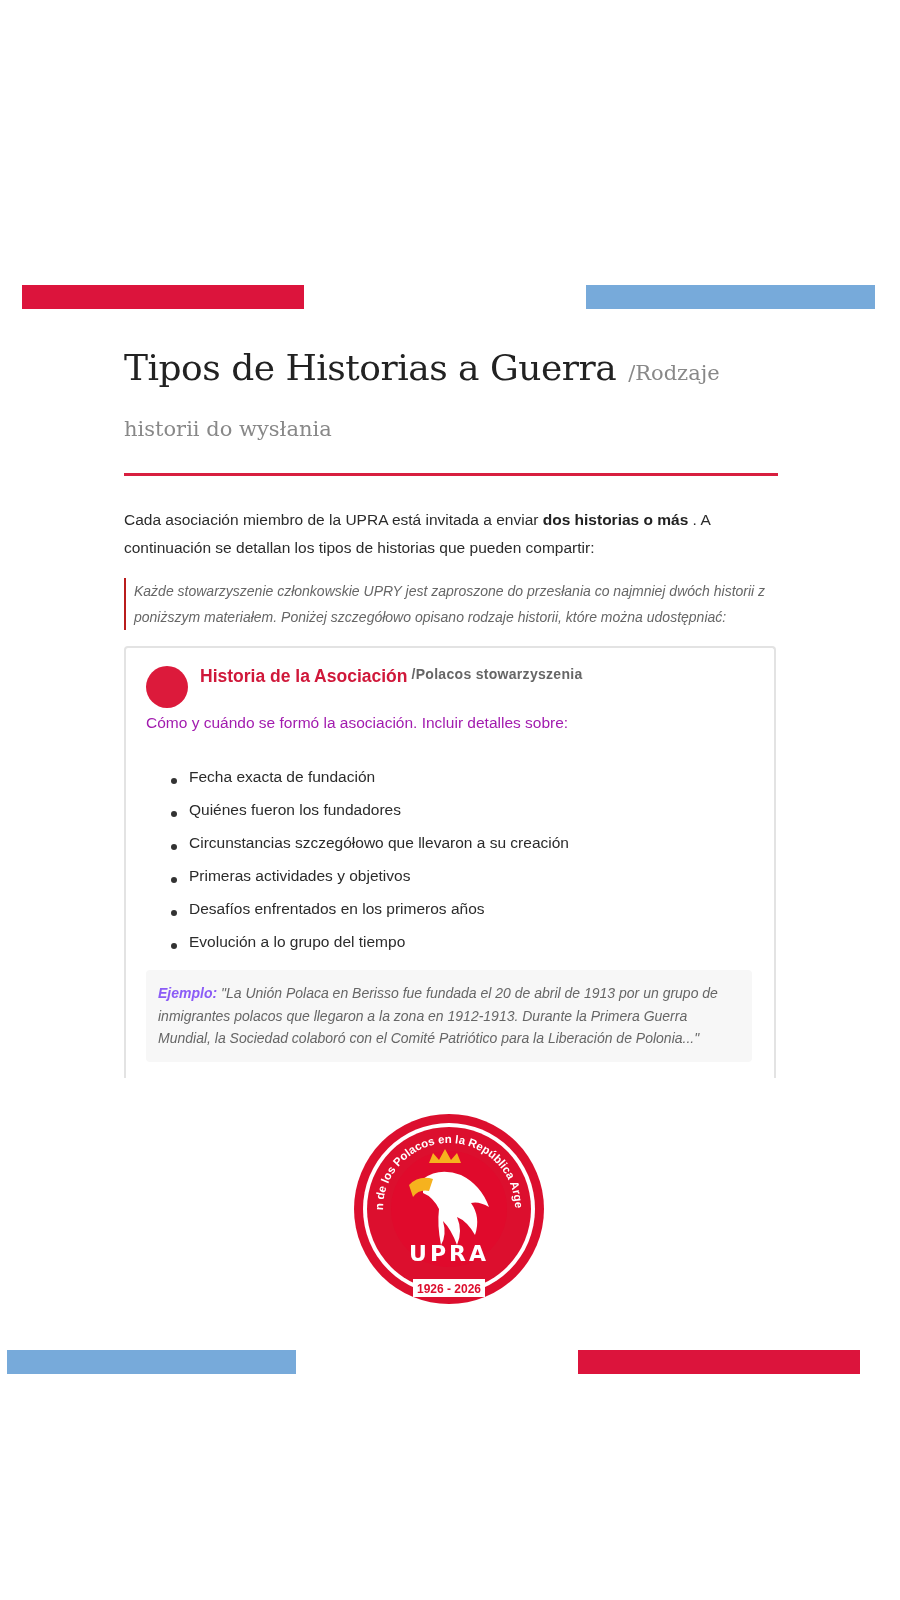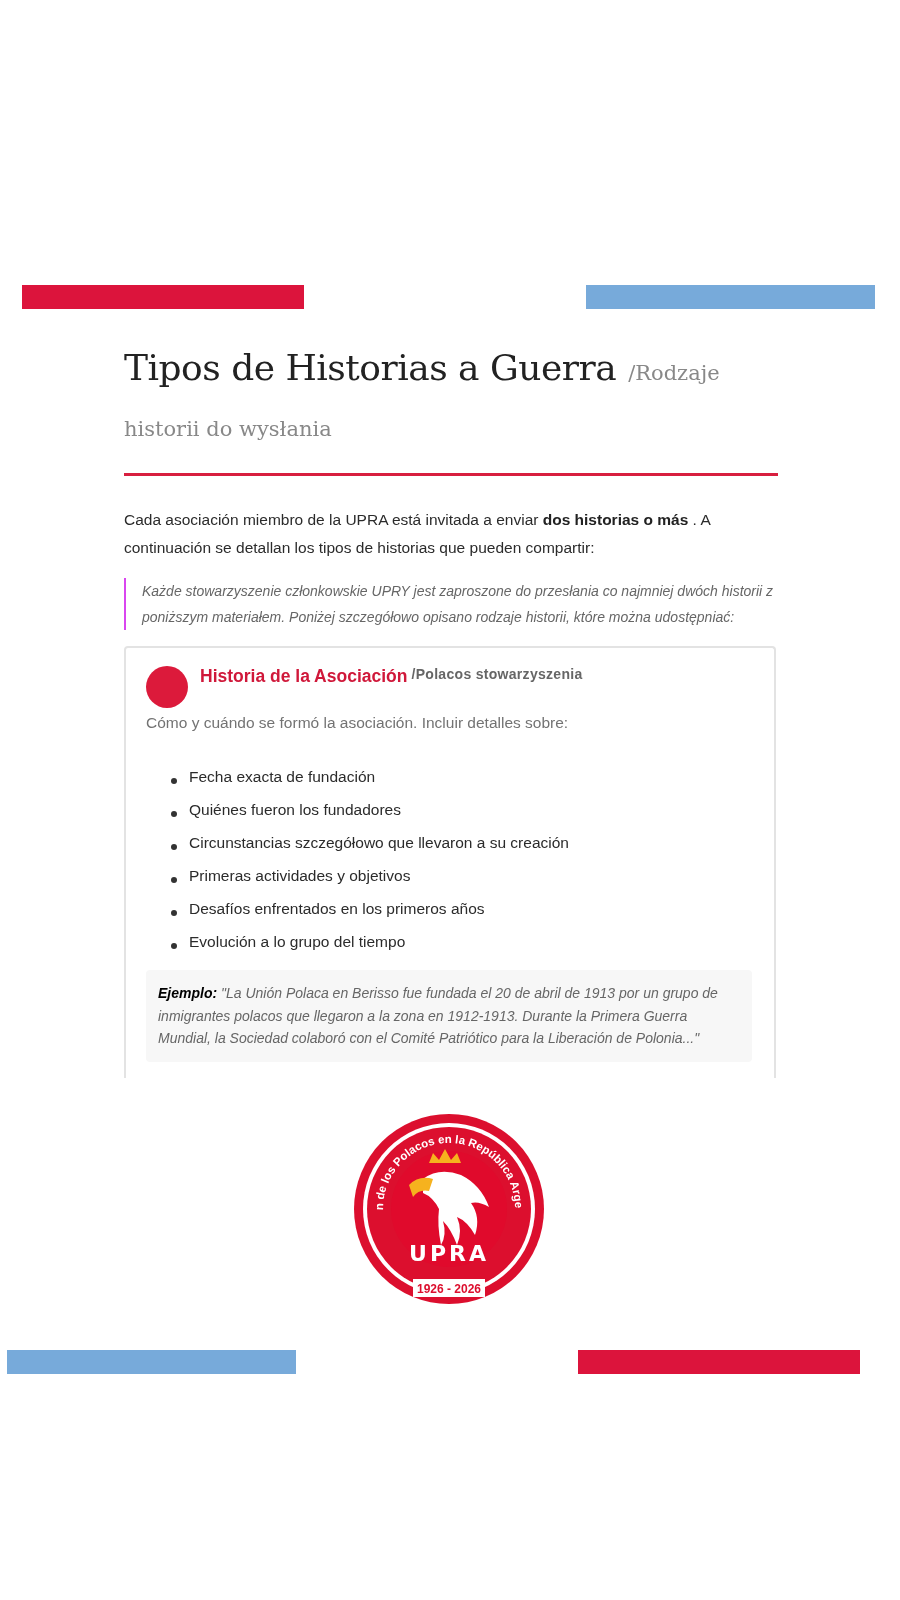--- a/index.html
+++ b/index.html
@@ -4,32 +4,32 @@
   <style>
     html, body { margin:0; padding:0; }
     body { width:900px; height:1600px; background:#ffffff; position:relative; overflow:hidden; font-family:"Liberation Sans", sans-serif; color:#2a2a2a; }
     .bar { position:absolute; height:24px; }
     .title-wrap { position:absolute; left:124px; top:345px; width:660px; }
     .title-main { font-family:"DejaVu Serif", serif; font-size:36px; color:#222; font-weight:normal; letter-spacing:-0.5px; }
     .title-sub { font-family:"DejaVu Serif", serif; font-size:21px; color:#888; margin-left:12px; line-height:56px; }
     .rule { position:absolute; left:124px; top:473px; width:654px; height:3px; background:#d81f3f; }
     .intro { position:absolute; left:124px; top:506px; width:666px; font-size:15.5px; line-height:28px; color:#2b2b2b; }
     .intro b { font-weight:bold; color:#222; }
-    .quote { position:absolute; left:124px; top:578px; width:640px; border-left:2px solid #d946ef; padding-left:16px; font-style:italic; font-size:14px; line-height:26px; color:#666; }
+    .quote { position:absolute; left:124px; top:578px; width:640px; border-left:2px solid #b91c1c; padding-left:8px; font-style:italic; font-size:14px; line-height:26px; color:#666; }
     .card { position:absolute; left:124px; top:646px; width:652px; height:432px; border:2px solid #e3e3e3; border-bottom:none; border-radius:4px 4px 0 0; overflow:hidden; background:#fff; box-sizing:border-box; }
     .card-head { position:absolute; left:20px; top:18px; display:flex; align-items:flex-start; }
     .dot { width:42px; height:42px; border-radius:50%; background:#dc1a3b; }
     .card-title { margin-left:12px; font-size:17.5px; font-weight:bold; color:#d0183a; }
     .card-sub { margin-left:4px; font-size:14px; font-weight:bold; color:#666; letter-spacing:0.3px; }
-    .card-desc { position:absolute; left:20px; top:66px; font-size:15.5px; color:#737373; }
+    .card-desc { position:absolute; left:20px; top:66px; font-size:15.5px; color:#a21caf; }
     .list { position:absolute; left:20px; top:108px; margin:9px; padding:0; list-style:none; }
     .list li { position:relative; padding-left:34px; height:33px; font-size:15.5px; color:#2b2b2b; line-height:24px; }
     .list li::before { content:""; position:absolute; left:16px; top:13px; width:6px; height:6px; border-radius:50%; background:#333; }
     .example { position:absolute; left:20px; top:322px; width:606px; height:92px; background:#f7f7f7; border-radius:4px; padding:12px 12px; box-sizing:border-box; font-style:italic; font-size:14px; line-height:22.5px; color:#666; }
-    .example b { color:#000000; font-weight:bold; }
+    .example b { color:#8b5cf6; font-weight:bold; }
     .logo { position:absolute; left:353px; top:1113px; width:192px; height:192px; }
   </style>
 </head>
 <body>
 
 <div class="bar" style="left:22px; top:285px; width:282px; background:#dc143c;"></div>
 <div class="bar" style="left:586px; top:285px; width:289px; background:#77aada;"></div>
 
 <div class="title-wrap">
   <span class="title-main">Tipos de Historias a Guerra</span><span class="title-sub">/Rodzaje historii do wysłania</span>

